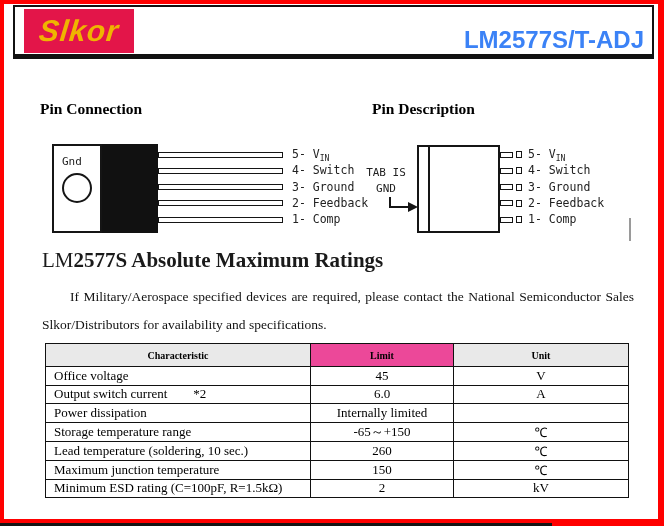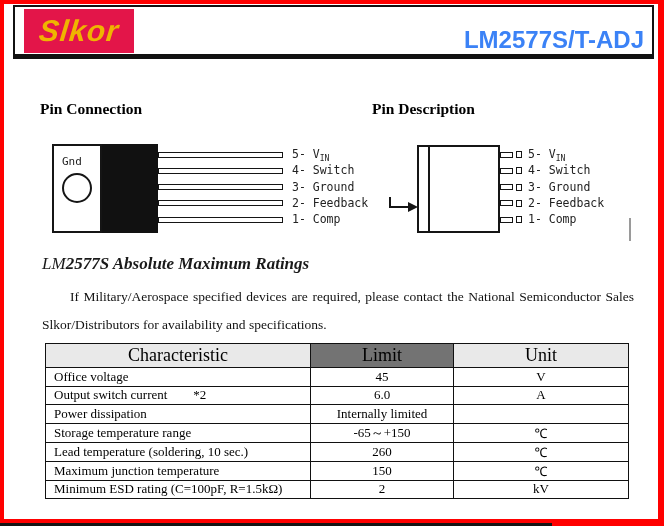--- a/index.html
+++ b/index.html
@@ -51,34 +51,34 @@
   .arrow-v{position:absolute;left:389px;top:197px;width:2px;height:11px;background:#151515;}
   .arrow-h{position:absolute;left:389px;top:206px;width:21px;height:2px;background:#151515;}
   .arrow-head{position:absolute;left:408px;top:202px;width:0;height:0;border-left:10px solid #151515;border-top:5px solid transparent;border-bottom:5px solid transparent;}
 
   .lead{position:absolute;box-sizing:content-box;background:#fff;border:1.5px solid #151515;}
   .pin-label{position:absolute;white-space:pre;}
   .pin-label sub{font-size:8px;}
 
   .cursor-bar{position:absolute;left:629px;top:218px;width:2px;height:23px;background:#9a9a9a;}
 
-  .ratings-heading{position:absolute;left:42px;top:254px;font-size:17px;font-style:italic;}
+  .ratings-heading{position:absolute;left:42px;top:248px;font-size:21px;}
   .ratings-heading .hl{font-weight:400;}
   .ratings-heading .hb{font-weight:bold;}
 
   .para{position:absolute;left:42px;top:283px;width:592px;font-size:13.5px;line-height:28px;color:#111;}
   .para .l1{text-align:justify;text-align-last:justify;text-indent:28px;}
   .para .l2{text-align:left;}
 
   table.ratings{
     position:absolute;left:45px;top:343px;width:583px;border-collapse:collapse;table-layout:fixed;
     font-size:13px;color:#000;
   }
   table.ratings th, table.ratings td{border:1.5px solid #111;}
-  table.ratings th{background:#e9e9e9;font-weight:400;height:20px;text-align:center;font-size:18px;}
+  table.ratings th{background:#e9e9e9;font-weight:700;height:20px;text-align:center;font-size:10px;}
   table.ratings td{height:17.5px;padding:0;}
   table.ratings td.c0{text-align:left;padding-left:8px;}
   table.ratings td.c1, table.ratings td.c2{text-align:center;}
 </style>
 </head>
 <body>
 
 <div class="page">
 
   <div class="header-box">
@@ -105,20 +105,24 @@
   <div id="to220-labels">
       <div class="pin-label mono" style="left: 292px; top: 147px;">5- V<sub>IN</sub></div>
       <div class="pin-label mono" style="left: 292px; top: 163.3px;">4- Switch</div>
       <div class="pin-label mono" style="left: 292px; top: 179.6px;">3- Ground</div>
       <div class="pin-label mono" style="left: 292px; top: 195.9px;">2- Feedback</div>
       <div class="pin-label mono" style="left: 292px; top: 212.2px;">1- Comp</div>
     </div>
 
   <div class="to263-pkg">
     <div class="to263-tabline"></div>
+  </div>
+  <div class="tab-note mono">
+    <div>TAB IS</div>
+    <div>GND</div>
   </div>
   <div class="arrow-v"></div>
   <div class="arrow-h"></div>
   <div class="arrow-head"></div>
   <div id="to263-leads">
       <div class="lead" style="left: 500px; top: 151.5px; width: 11px; height: 4px;"></div>
       <div class="lead" style="left: 515.5px; top: 151px; width: 4.5px; height: 5px;"></div>
       <div class="lead" style="left: 500px; top: 167.8px; width: 11px; height: 4px;"></div>
       <div class="lead" style="left: 515.5px; top: 167.3px; width: 4.5px; height: 5px;"></div>
       <div class="lead" style="left: 500px; top: 184.1px; width: 11px; height: 4px;"></div>
@@ -148,21 +152,21 @@
 
   <table class="ratings">
     <colgroup id="ratings-colgroup">
         <col style="width: 265px;">
         <col style="width: 143px;">
         <col style="width: 175px;">
       </colgroup>
     <thead>
         <tr id="ratings-head-row">
           <th style="background: rgb(233, 233, 233);">Characteristic</th>
-          <th style="background: #737373;">Limit</th>
+          <th style="background: #ec4899;">Limit</th>
           <th style="background: rgb(233, 233, 233);">Unit</th>
         </tr>
       </thead>
     <tbody id="ratings-body">
         <tr>
           <td class="c0">Office voltage</td>
           <td class="c1">45</td>
           <td class="c2">V</td>
         </tr>
         <tr>

